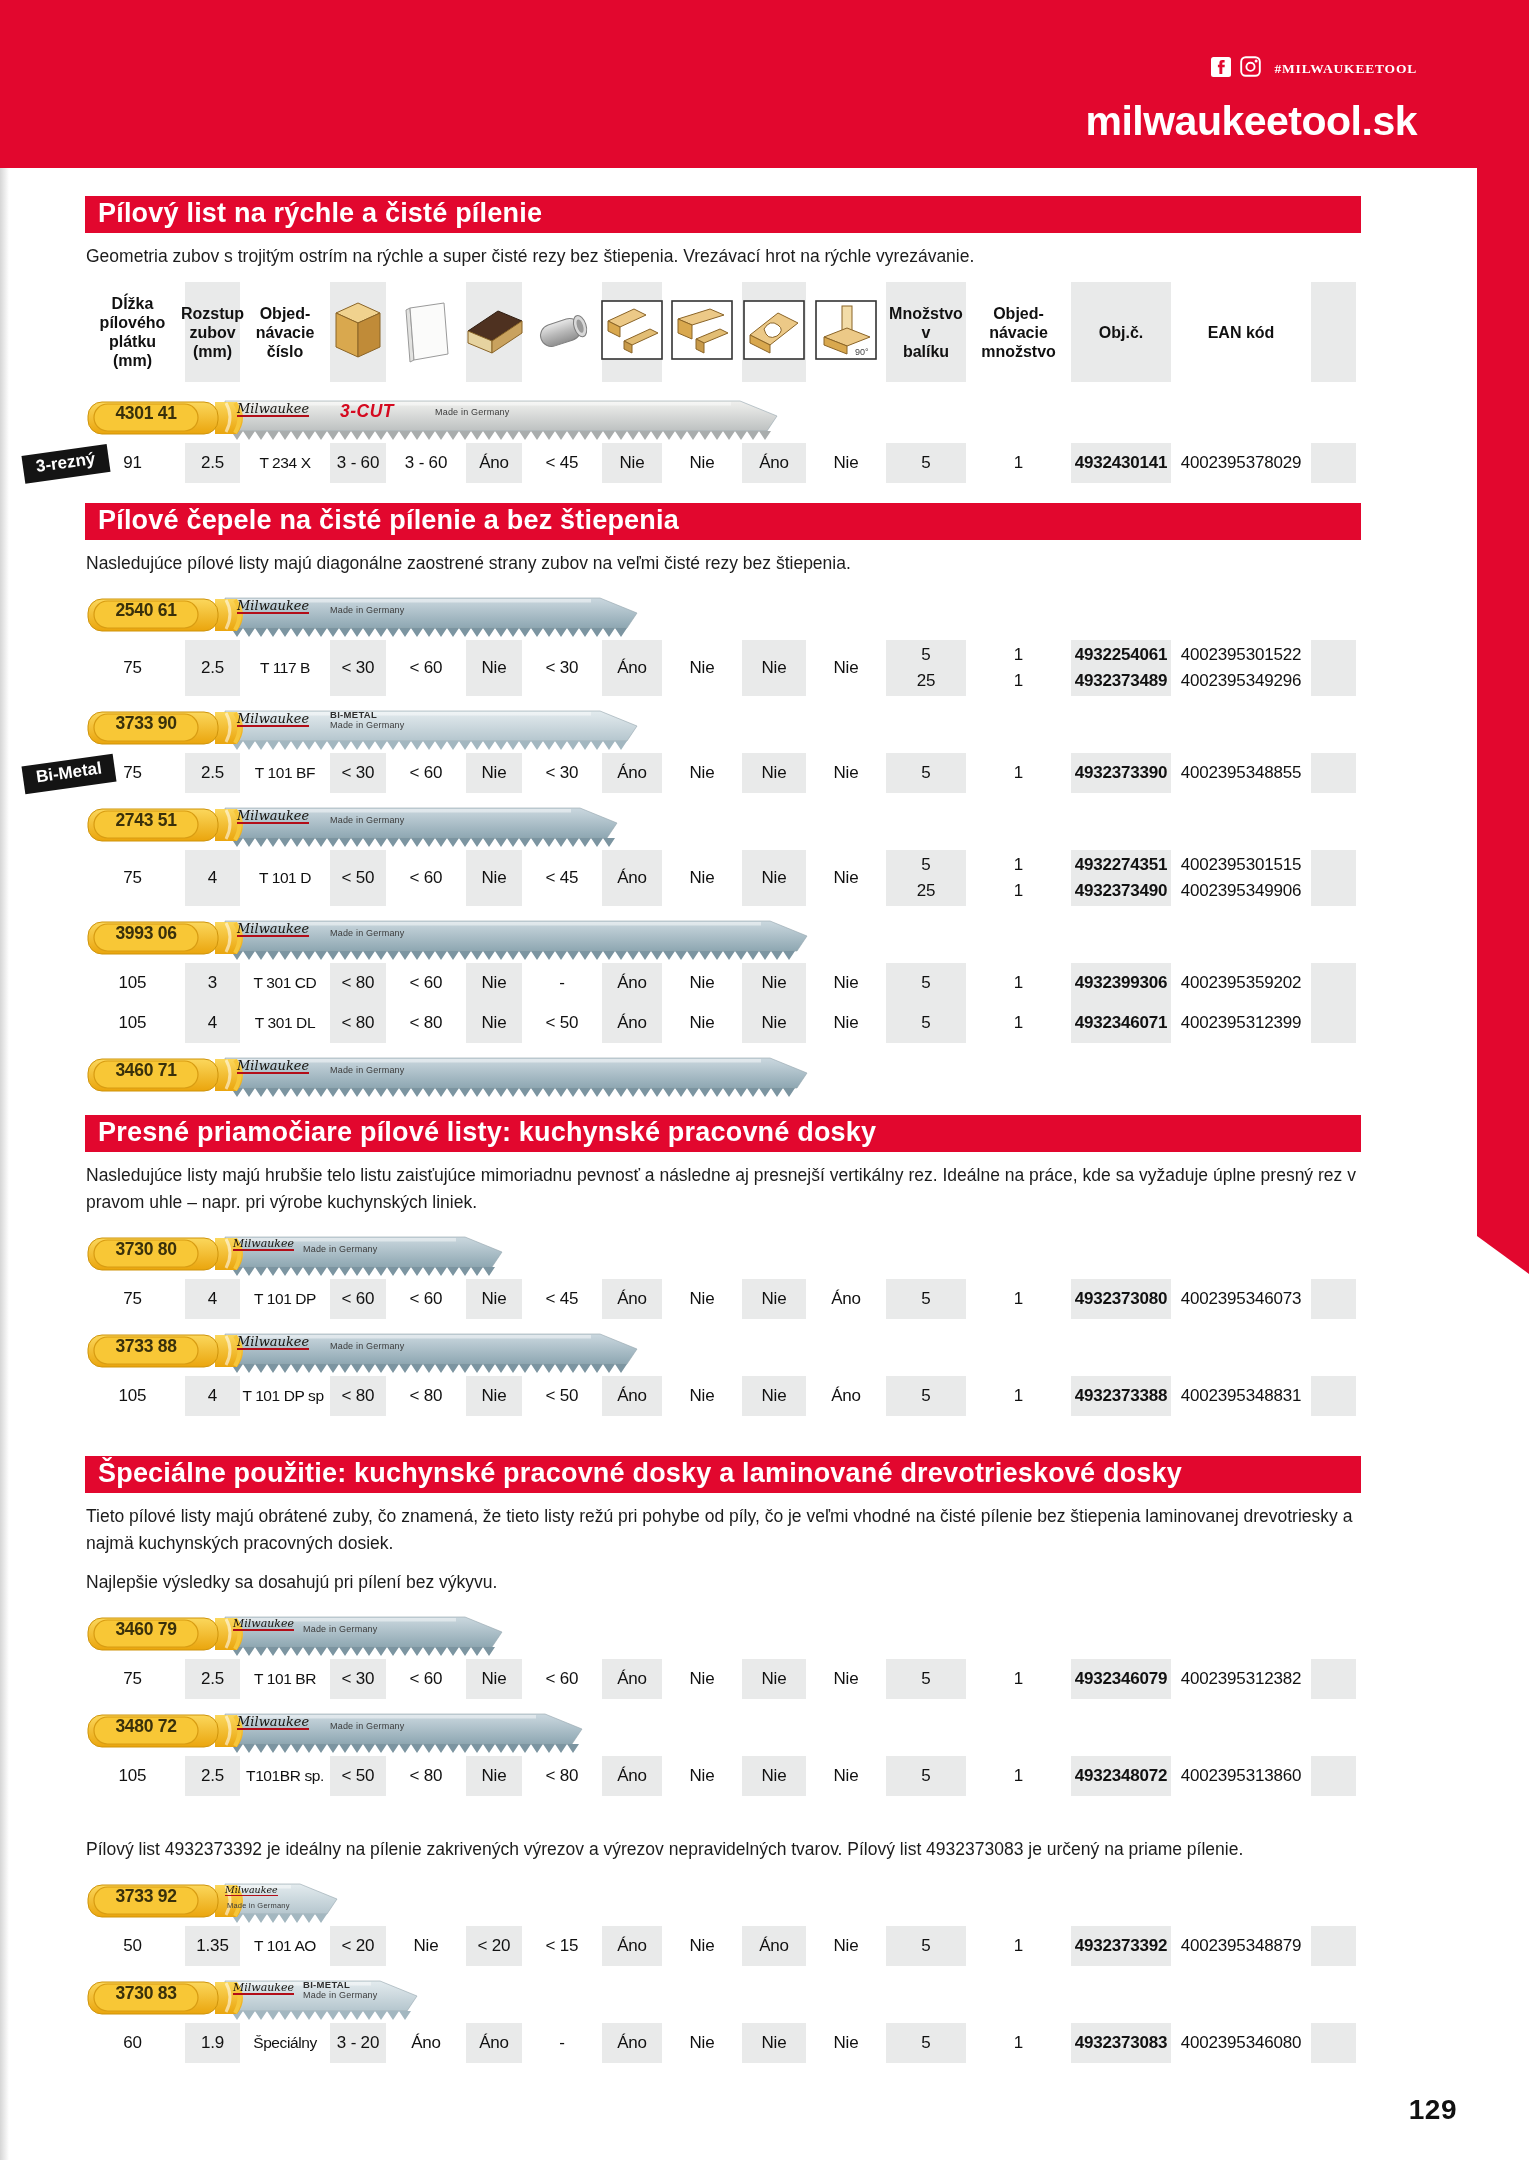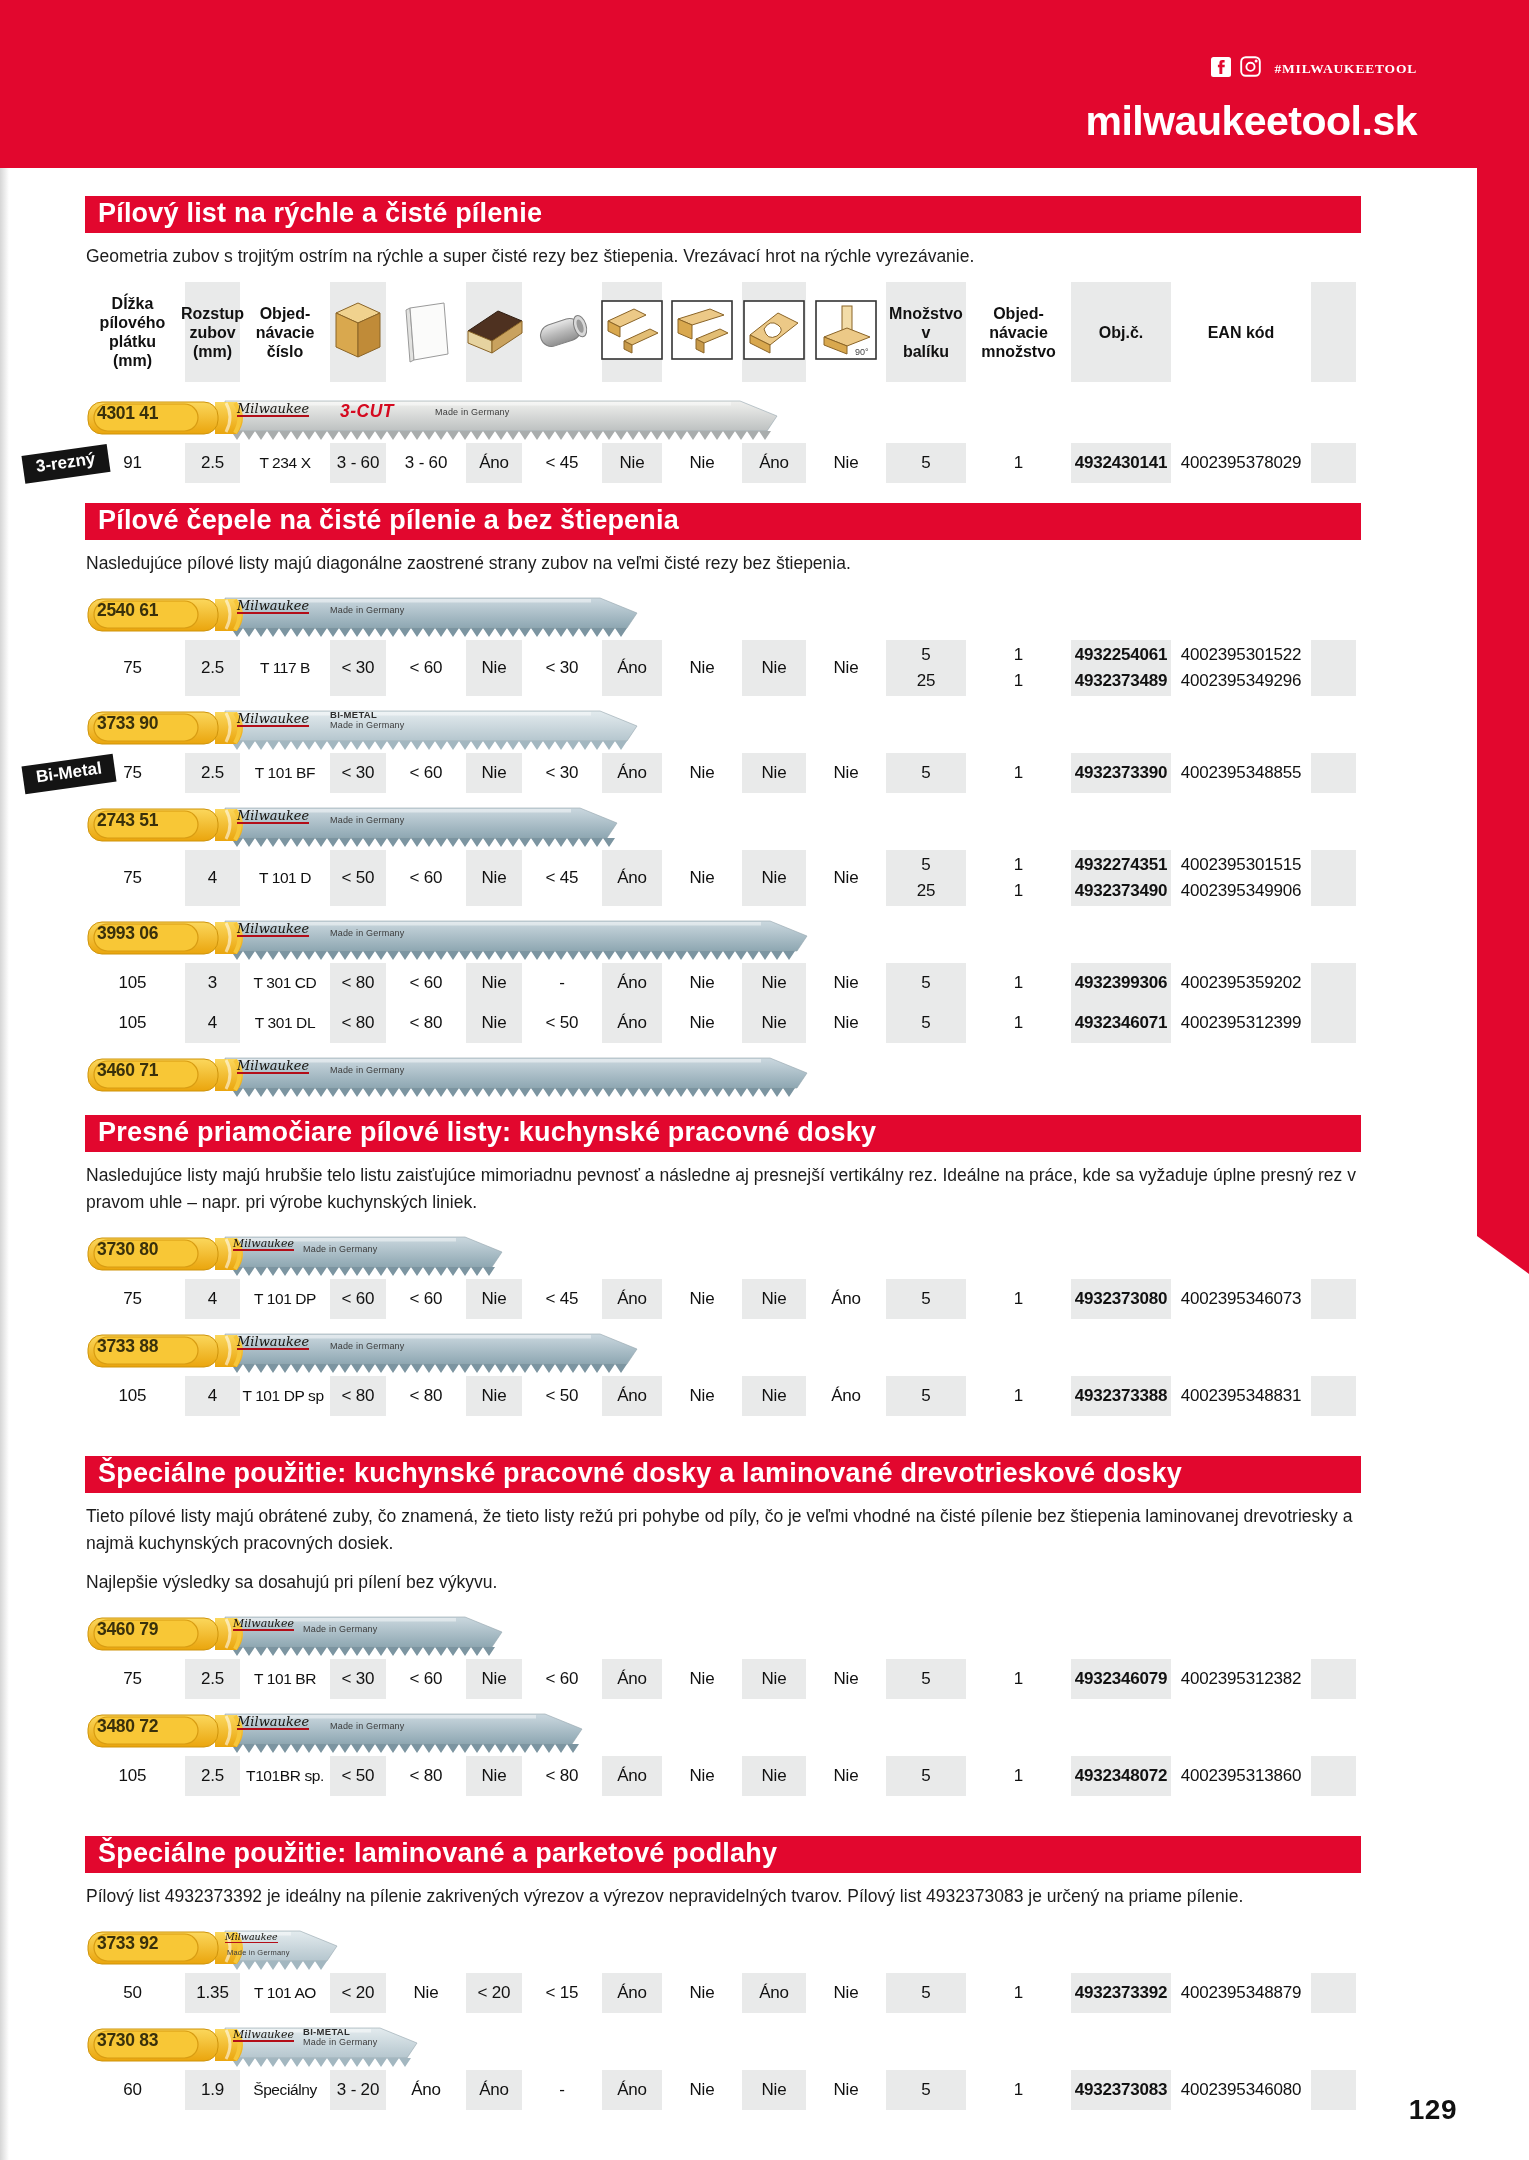--- a/index.html
+++ b/index.html
@@ -43,21 +43,21 @@
   .trow.dbl .cell{ height:56px; }
   .cval{ white-space:nowrap; letter-spacing:-.2px; }
   .cval.bold{ font-weight:700; }
   .cval div{ line-height:26px; }
   .cell:nth-child(3) .cval{ font-size:15.5px; letter-spacing:-.4px; }
 
   
   .block{ position:relative; }
   .bladewrap{ position:relative; height:46px; margin:6px 0 5px; }
   .bladewrap svg{ position:absolute; left:0; top:-2px; }
-  .blabel{ position:absolute; left:12px; top:11px; width:98px; font-weight:700;
+  .blabel{ position:absolute; left:12px; top:11px; width:98px; text-align:center; font-weight:700;
            font-size:17.5px; color:#39300b; letter-spacing:-.3px; }
   .bbrand{ position:absolute; font-family:"DejaVu Serif", serif; font-style:italic; font-weight:400;
            font-size:13px; color:#15120d; border-bottom:2px solid #b30d18; line-height:13px; }
   .small .bbrand{ font-size:9.5px; border-bottom-width:1.5px; line-height:10px; }
   .mid .bbrand{ font-size:11px; line-height:11px; }
   .bextra3{ position:absolute; color:#d5091f; font-weight:700; font-style:italic; font-size:17.5px; letter-spacing:.5px; }
   .bbim{ position:absolute; font-size:9.5px; color:#2e2e2e; font-weight:700; letter-spacing:.3px; }
   .bmade{ position:absolute; font-size:9px; color:#3c3c3c; letter-spacing:.2px; }
   .small .bmade{ font-size:7.5px; }
 
@@ -989,21 +989,20 @@
             <span class="cval bold">4932348072</span>
           </div>
           <div class="cell">
             <span class="cval">4002395313860</span>
           </div>
           <div class="cell gray"></div>
         </div>
       </div>
     </section>
     <section class="section">
-      <div class="secbar"><span>Špeciálne použitie: laminované a parketové podlahy</span></div>
       <p class="desc">Pílový list 4932373392 je ideálny na pílenie zakrivených výrezov a výrezov nepravidelných tvarov. Pílový list 4932373083 je určený na priame pílenie.</p>
       <div class="block">
         <div class="bladewrap small">
           <svg width="255" height="54" viewBox="0 0 255 54">
             <defs>
               <linearGradient id="gbs4b0" x1="0" y1="0" x2="0" y2="1">
                 <stop offset="0" stop-color="#e3ebee"></stop>
                 <stop offset="1" stop-color="#b5c6ce"></stop>
               </linearGradient>
               <linearGradient id="ggs4b0" x1="0" y1="0" x2="0" y2="1">

